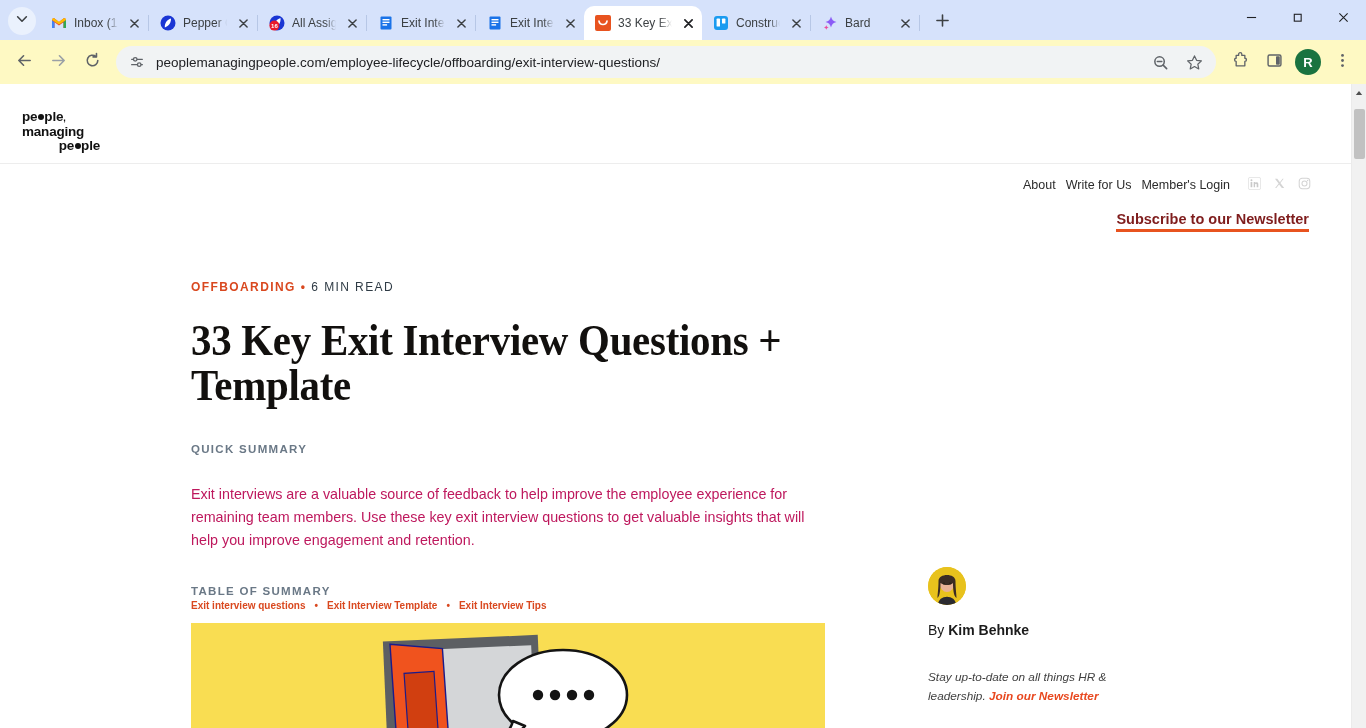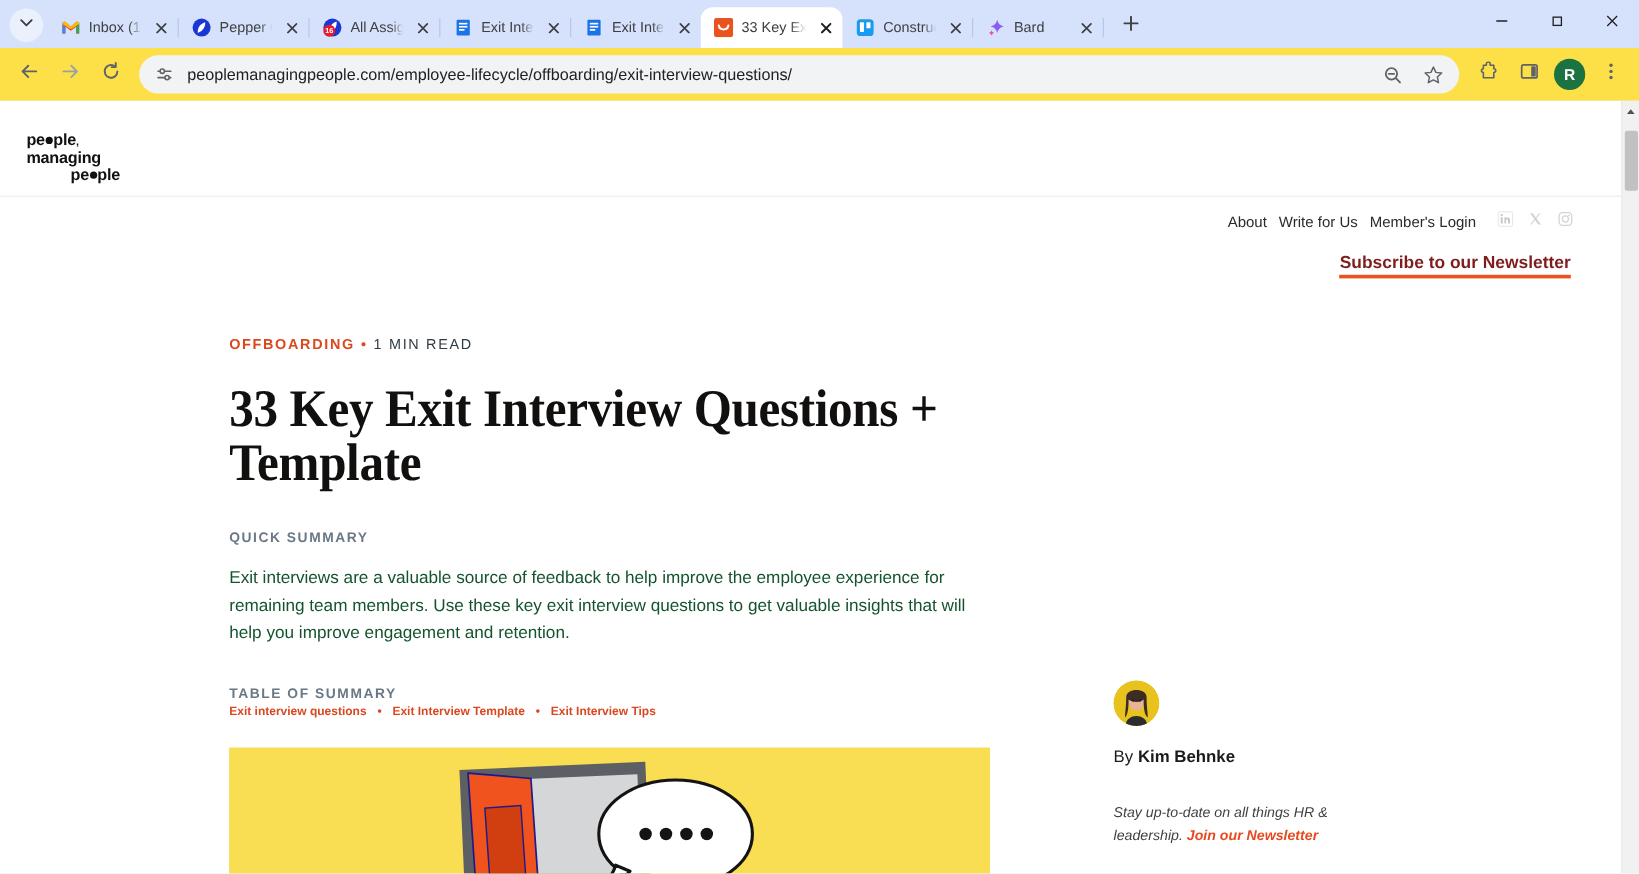--- a/index.html
+++ b/index.html
@@ -53,21 +53,21 @@
     width: 28px; height: 28px; margin: 0 0 4px 8px; flex: none;
     display: flex; align-items: center; justify-content: center; border-radius: 50%;
   }
   .newtab-btn svg { width: 13px; height: 13px; }
 
   .winctl { margin-left: auto; display: flex; align-items: flex-start; height: 40px; }
   .winbtn { width: 46px; height: 34px; display: flex; align-items: center; justify-content: center; }
   .winbtn svg { width: 11px; height: 11px; }
 
   .toolbar {
-    height: 44px; background: #fde047;
+    height: 44px; background: #fef9c3;
     display: flex; align-items: center; padding: 0 8px; gap: 2px;
   }
   .tb-icon {
     width: 32px; height: 32px; border-radius: 50%;
     display: flex; align-items: center; justify-content: center; flex: none;
   }
   .tb-icon svg { width: 17px; height: 17px; }
   .omnibox {
     flex: 1 1 auto; height: 32px; margin: 0 6px 0 6px;
     background: #f1f3f4; border-radius: 16px;
@@ -145,21 +145,21 @@
     font-size: 44px; line-height: 1.03; font-weight: bold;
     color: #12100e; margin-top: 24px; letter-spacing: -0.3px;
     transform: scaleX(0.93); transform-origin: left top;
   }
 
   .label {
     margin-top: 34px; font-size: 11.5px; letter-spacing: 1.3px;
     font-weight: bold; color: #6a7886;
   }
   .summary {
-    margin-top: 16px; font-size: 14.3px; line-height: 1.62; color: #14532d;
+    margin-top: 28px; font-size: 14.3px; line-height: 1.62; color: #be185d;
     width: 634px;
   }
   .toc-label { margin-top: 33px; }
   .toc { margin-top: 3px; font-size: 10px; font-weight: bold; }
   .toc a { color: #d9481f; text-decoration: none; }
   .toc .sep { color: #d9481f; margin: 0 9px; }
 
   
   .hero {
     position: absolute; left: 191px; top: 539px;
@@ -473,21 +473,21 @@
           </span>
         </div>
 
         <div class="subscribe-wrap">
           <a class="subscribe" href="#">Subscribe to our Newsletter</a>
         </div>
       </div>
 
       <div class="article">
         <div class="eyebrow">
-          <span class="cat">OFFBOARDING</span><span class="sep">•</span><span class="read">1 MIN READ</span>
+          <span class="cat">OFFBOARDING</span><span class="sep">•</span><span class="read">6 MIN READ</span>
         </div>
 
         <h1 class="title">33 Key Exit Interview Questions + Template</h1>
 
         <div class="label">QUICK SUMMARY</div>
         <p class="summary">Exit interviews are a valuable source of feedback to help improve the employee experience for remaining team members. Use these key exit interview questions to get valuable insights that will help you improve engagement and retention.</p>
 
         <div class="label toc-label">TABLE OF SUMMARY</div>
         <div class="toc">
           <a href="#">Exit interview questions</a><span class="sep">•</span><a href="#">Exit Interview Template</a><span class="sep">•</span><a href="#">Exit Interview Tips</a>

